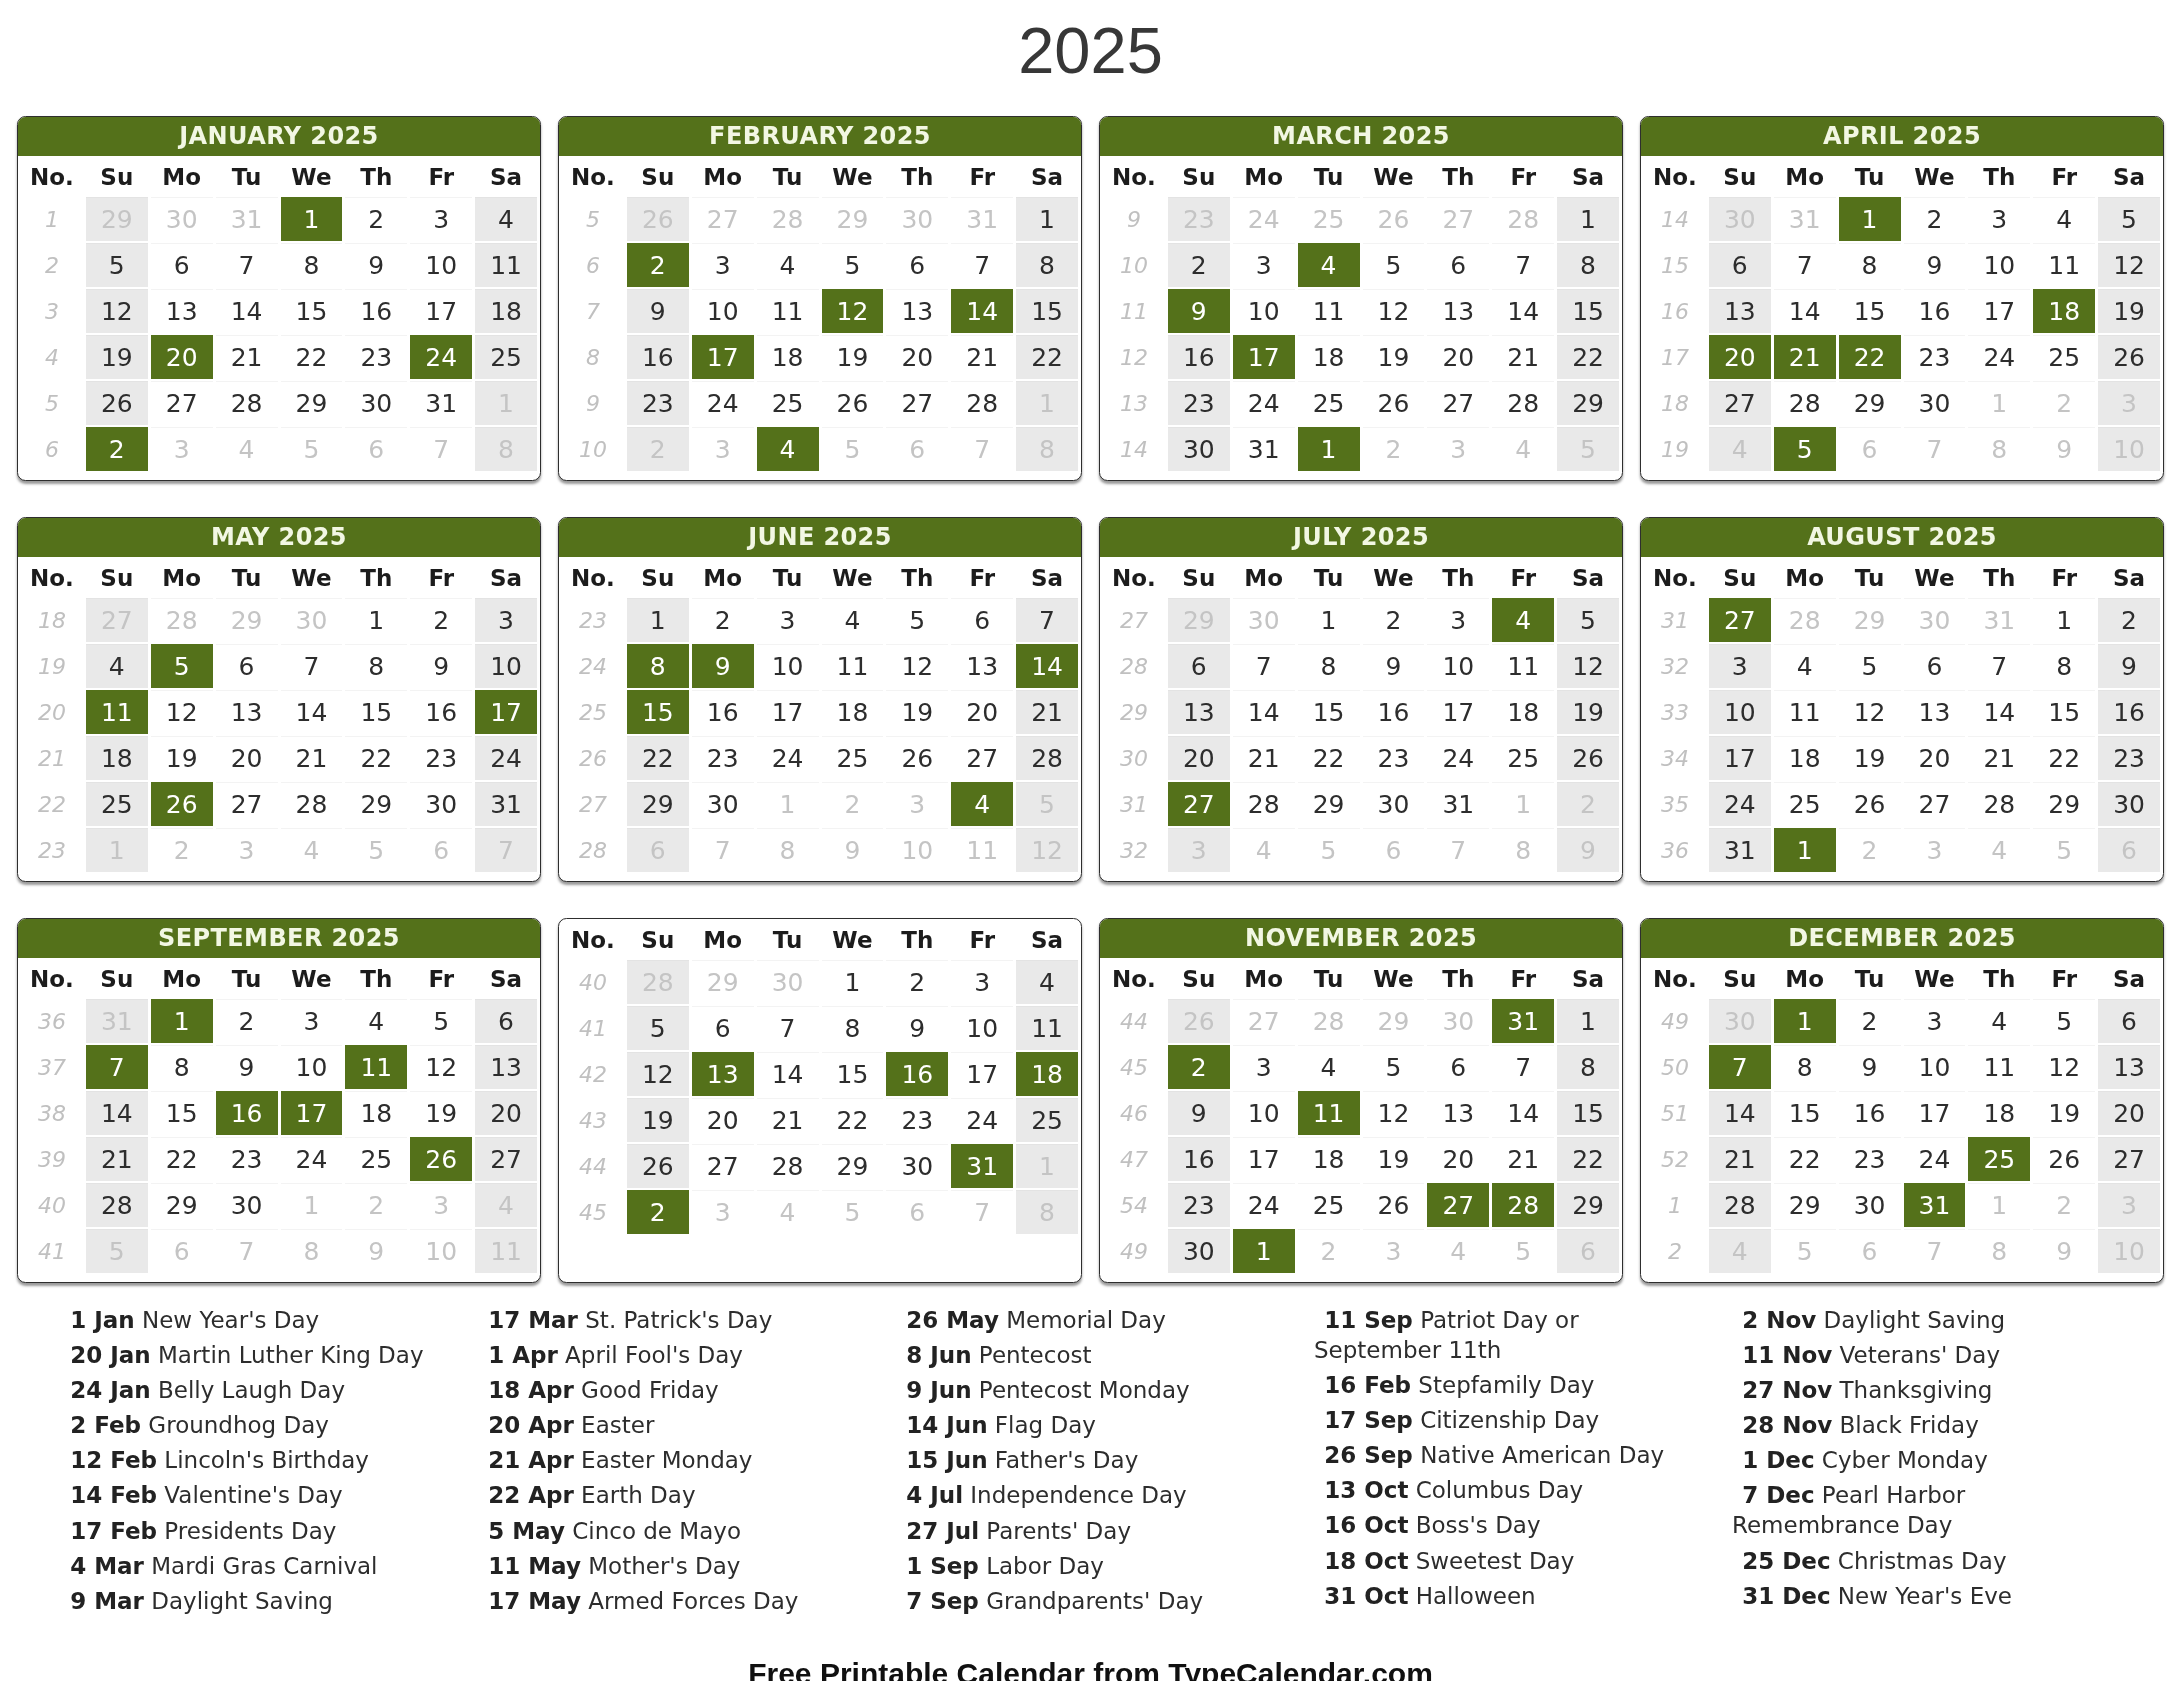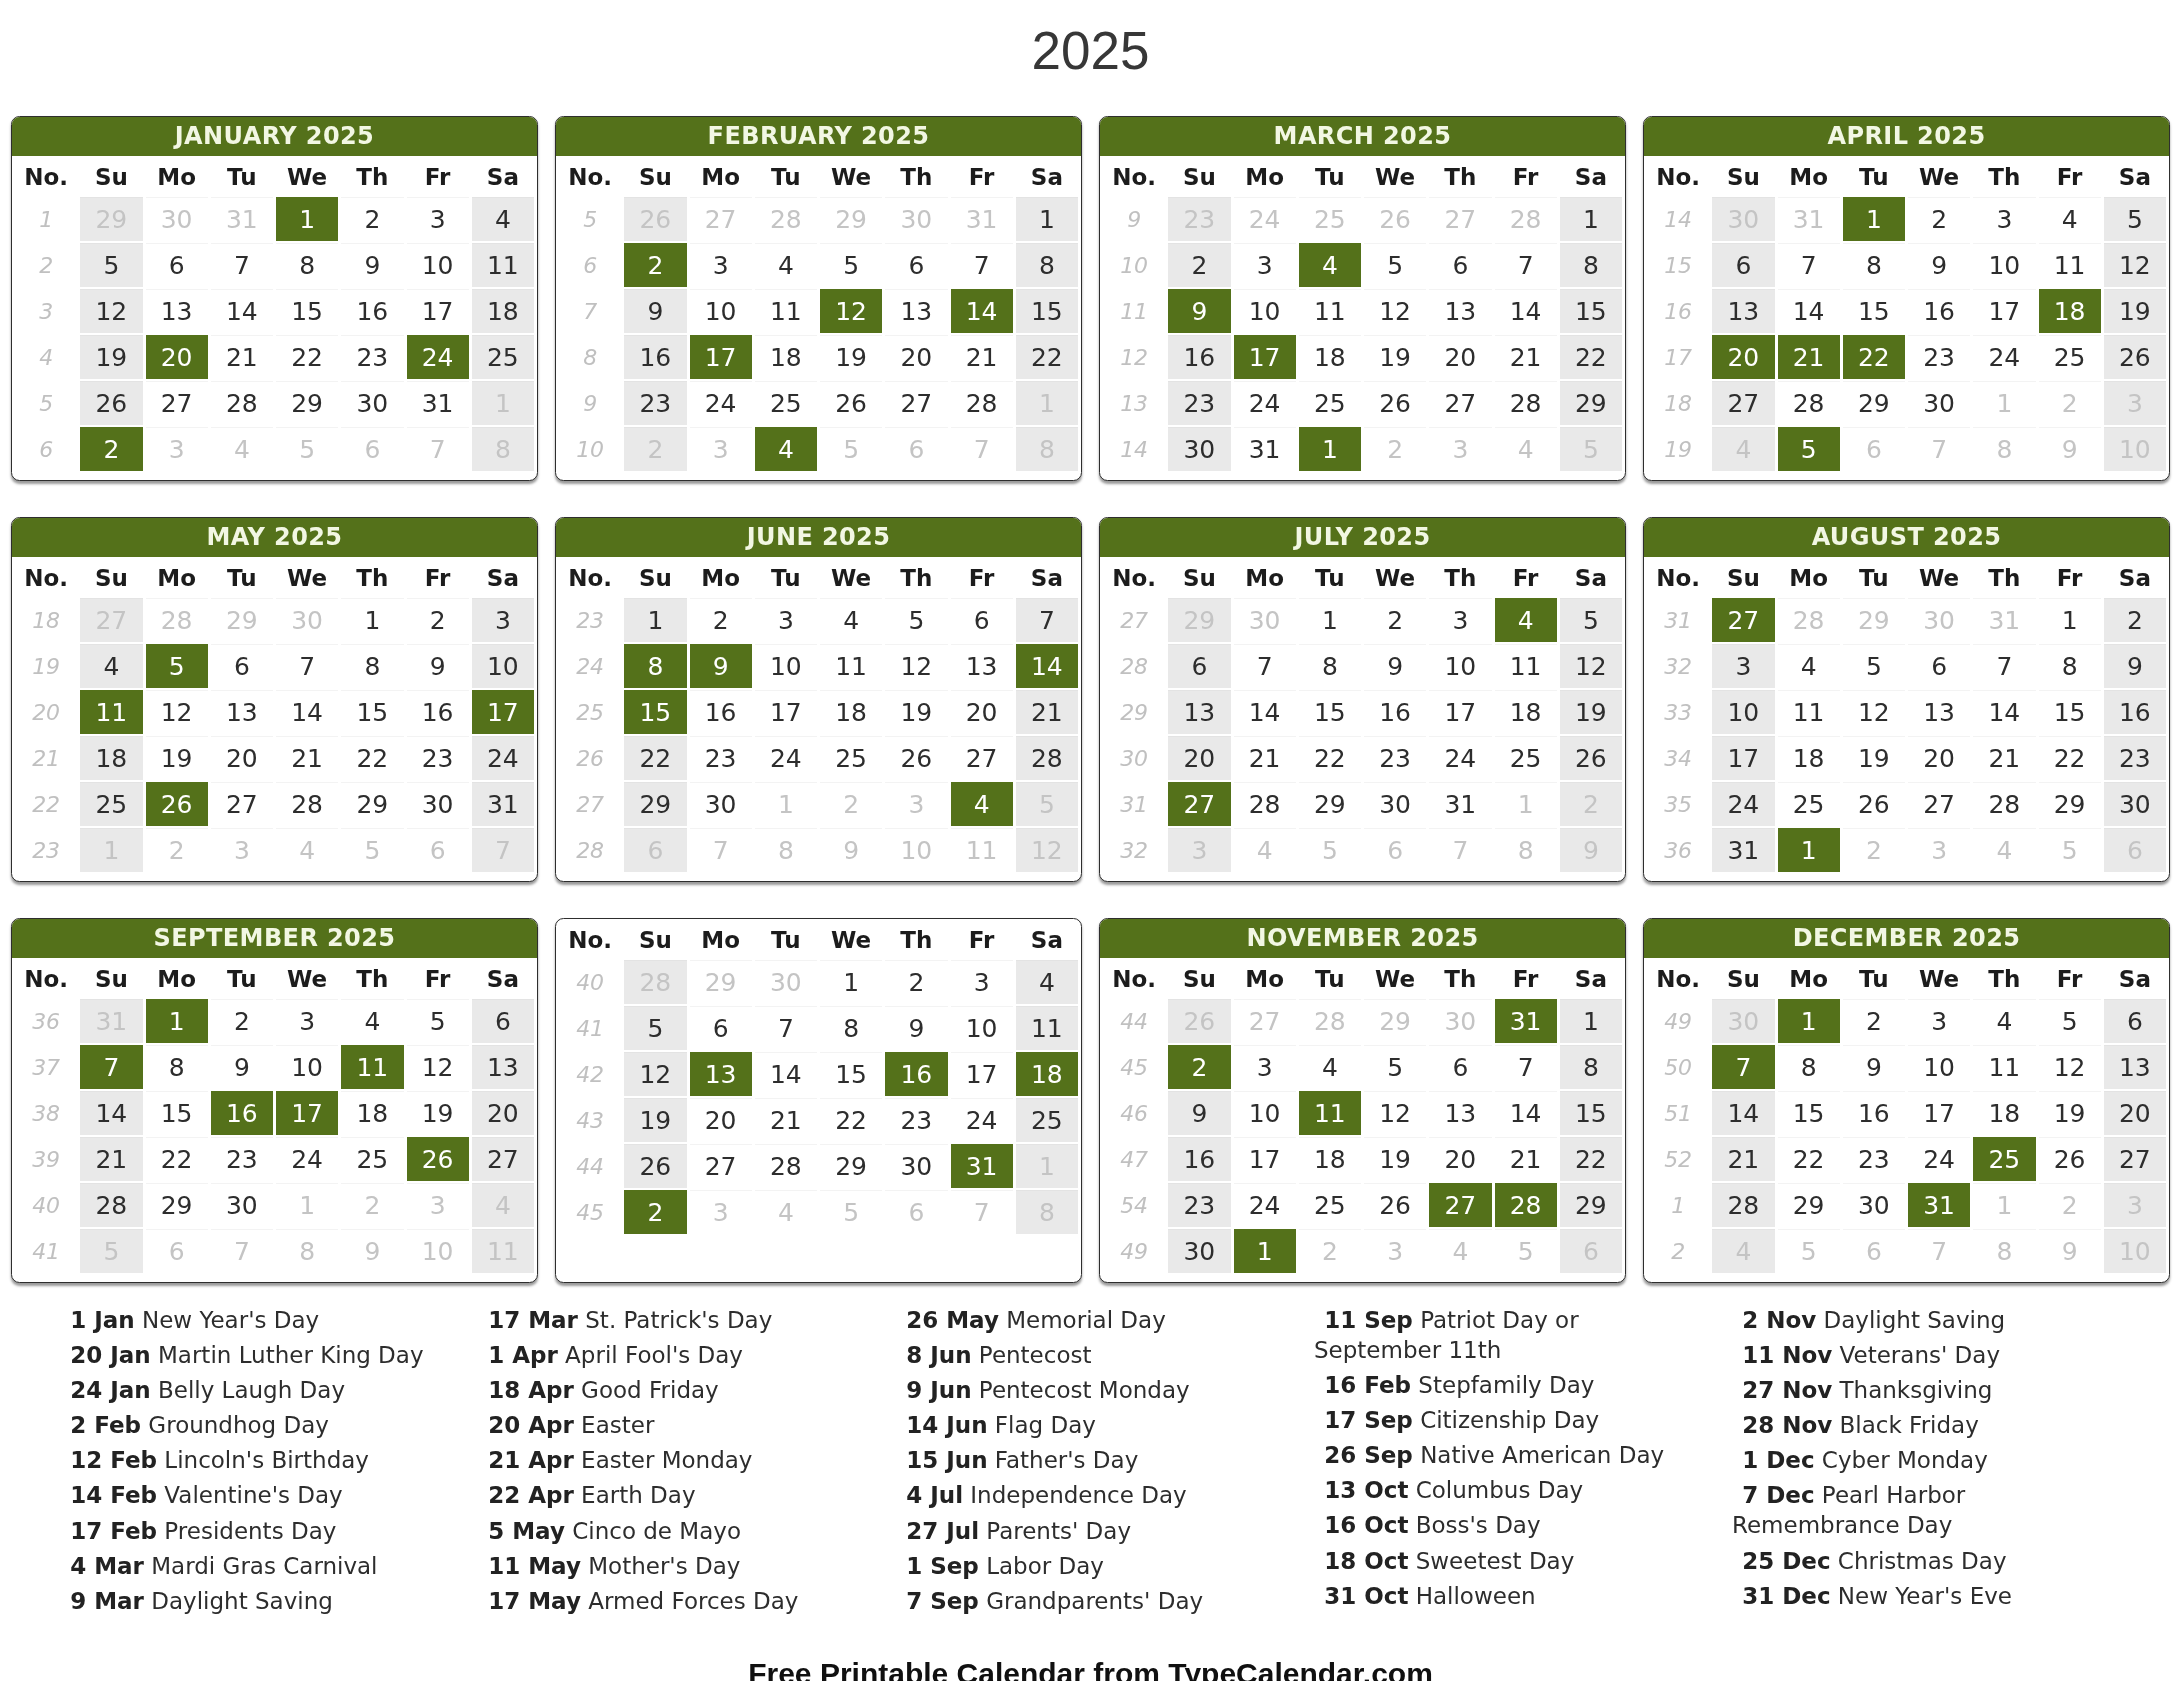--- a/index.html
+++ b/index.html
@@ -6,32 +6,32 @@
   body{
     width:2181px;height:1681px;
     font-family:"DejaVu Sans","Liberation Sans",sans-serif;
     color:#2d2d2d;
     overflow:hidden;
   }
   .year-title{
     margin-top:12px;
     text-align:center;
     font-family:"Liberation Sans",sans-serif;
-    font-size:53px;
+    font-size:65px;
     font-weight:400;
     color:#373737;
     height:77px;
     line-height:77px;
   }
   .cal-grid{
     display:grid;
     grid-template-columns:repeat(4,1fr);
     column-gap:17px;
     row-gap:36px;
-    padding:0 11px;
+    padding:0 17px;
     margin-top:27px;
   }
   .month{
     border:1.7px solid #2e2e2e;
     border-radius:8.5px;
     overflow:hidden;
     background:#ffffff;
     box-shadow:0 2.6px 2.6px rgba(0,0,0,0.40);
     height:363px;
   }

